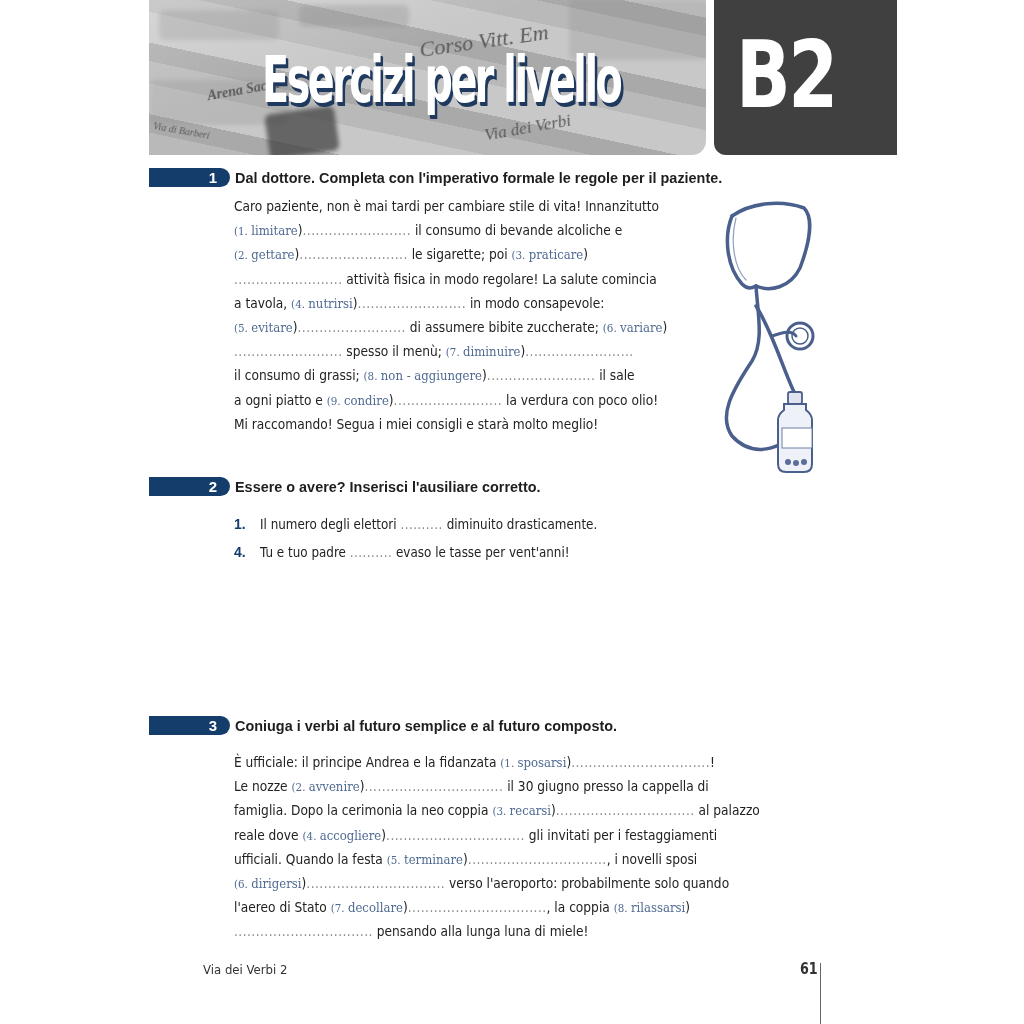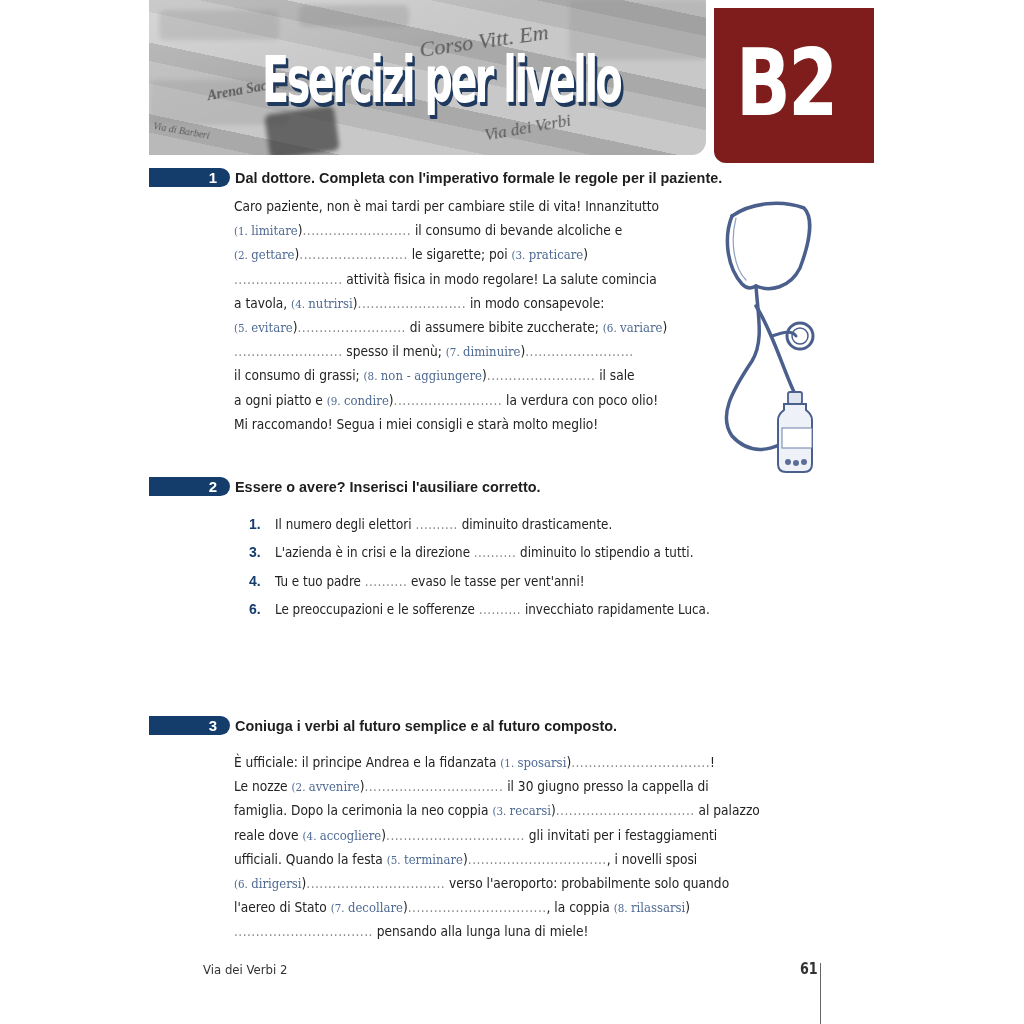--- a/index.html
+++ b/index.html
@@ -23,22 +23,23 @@
     position: absolute; color: #5a5a5a; font-style: italic; font-family: "Liberation Serif", serif;
     filter: blur(0.6px); white-space: nowrap;
   }
   .banner-title {
     position: absolute; left: 262px; top: 48px; font-family: "DejaVu Sans", sans-serif;
     font-weight: bold; font-size: 64px; line-height: 1; color: #ffffff;
     letter-spacing: -4px; transform: scaleX(0.62); transform-origin: left top;
     text-shadow: 3px 3px 0 #1f3a5e, 4px 4px 0 #1f3a5e; white-space: nowrap;
   }
   .level-box {
-    position: absolute; left: 714px; top: 8px; width: 160px; height: 155px; background: #7f1d1d;
+    position: absolute; left: 714px; top: 0; width: 160px; height: 155px; background: #404040;
     border-bottom-left-radius: 12px;
+    padding-left: 23px;
   }
   .level-text {
     position: absolute; left: 22px; top: 30px; font-family: "DejaVu Sans", sans-serif;
     font-weight: bold; font-size: 92px; line-height: 1; color: #ffffff;
     transform: scaleX(0.78); transform-origin: left top; letter-spacing: -3px;
   }
 
   .ex-tab {
     position: absolute; left: 149px; width: 81px; height: 19px; background: #153d6b;
     border-radius: 0 10px 10px 0; color: #fff; font-weight: bold; font-size: 15px;
@@ -51,21 +52,21 @@
   .body-text {
     position: absolute; left: 234px; font-family: "DejaVu Sans", sans-serif; font-size: 13.6px;
     color: #222; white-space: nowrap; transform: scaleX(0.9); transform-origin: left top;
   }
   .line { height: 24.2px; line-height: 24.2px; }
   .verb { font-family: "DejaVu Serif", serif; color: #4f6a92; font-size: 13px; }
   .num { font-family: "DejaVu Serif", serif; color: #4f6a92; font-size: 11.5px; }
   .dots { color: #8a8a8a; letter-spacing: 0.5px; }
 
   .list { position: absolute; left: 234px; top: 510px; }
-  .list-item { height: 28.3px; line-height: 28.3px; white-space: nowrap; font-size: 14px; margin-left: 15px; }
+  .list-item { height: 28.3px; line-height: 28.3px; white-space: nowrap; font-size: 14px; }
   .list-num { display: inline-block; width: 26px; font-weight: bold; color: #153d6b; font-size: 14px; }
   .list-text { font-family: "DejaVu Sans", sans-serif; font-size: 13.6px; display: inline-block;
     transform: scaleX(0.88); transform-origin: left center; color: #222; }
 
   .stetho { position: absolute; left: 712px; top: 196px; width: 120px; height: 282px; }
 
   .footer-left {
     position: absolute; left: 203px; top: 962px; font-family: "DejaVu Sans", sans-serif;
     font-size: 13px; color: #333; transform: scaleX(0.9); transform-origin: left top;
   }
@@ -127,23 +128,21 @@
     <circle cx="76" cy="266" r="3" fill="#5a6e98"></circle>
       <circle cx="84" cy="267" r="3" fill="#5a6e98"></circle>
       <circle cx="92" cy="266" r="3" fill="#5a6e98"></circle>
   </g>
 </svg>
 
 <div class="ex-tab" style="top:477px">2</div>
 <div class="ex-title" style="top:477px">Essere o avere? Inserisci l'ausiliare corretto.</div>
 <div class="list" id="ex2">
     <div class="list-item"><span class="list-num">1.</span><span class="list-text"><span>Il numero degli elettori </span><span class="dots">..........</span><span> diminuito drasticamente.</span></span></div>
-    <div class="list-item"><span class="list-num">3.</span><span class="list-text"><span>L'azienda è in crisi e la direzione </span><span class="dots">..........</span><span> diminuito lo stipendio a tutti.</span></span></div>
     <div class="list-item"><span class="list-num">4.</span><span class="list-text"><span>Tu e tuo padre </span><span class="dots">..........</span><span> evaso le tasse per vent'anni!</span></span></div>
-    <div class="list-item"><span class="list-num">6.</span><span class="list-text"><span>Le preoccupazioni e le sofferenze </span><span class="dots">..........</span><span> invecchiato rapidamente Luca.</span></span></div>
   </div>
 
 <div class="ex-tab" style="top:716px">3</div>
 <div class="ex-title" style="top:716px">Coniuga i verbi al futuro semplice e al futuro composto.</div>
 <div class="body-text" id="ex3" style="top:750px">
     <div class="line"><span>È ufficiale: il principe Andrea e la fidanzata </span><span class="num">(1. </span><span class="verb">sposarsi</span><span>)</span><span class="dots">................................</span><span>!</span></div>
     <div class="line"><span>Le nozze </span><span class="num">(2. </span><span class="verb">avvenire</span><span>)</span><span class="dots">................................</span><span> il 30 giugno presso la cappella di</span></div>
     <div class="line"><span>famiglia. Dopo la cerimonia la neo coppia </span><span class="num">(3. </span><span class="verb">recarsi</span><span>)</span><span class="dots">................................</span><span> al palazzo</span></div>
     <div class="line"><span>reale dove </span><span class="num">(4. </span><span class="verb">accogliere</span><span>)</span><span class="dots">................................</span><span> gli invitati per i festaggiamenti</span></div>
     <div class="line"><span>ufficiali. Quando la festa </span><span class="num">(5. </span><span class="verb">terminare</span><span>)</span><span class="dots">................................</span><span>, i novelli sposi</span></div>

